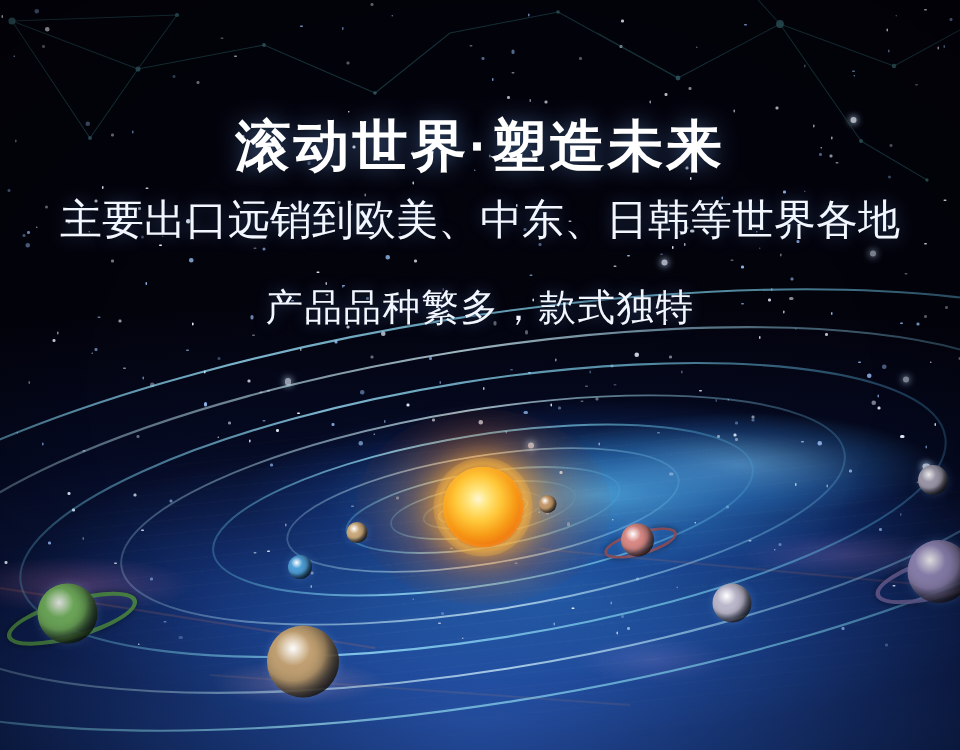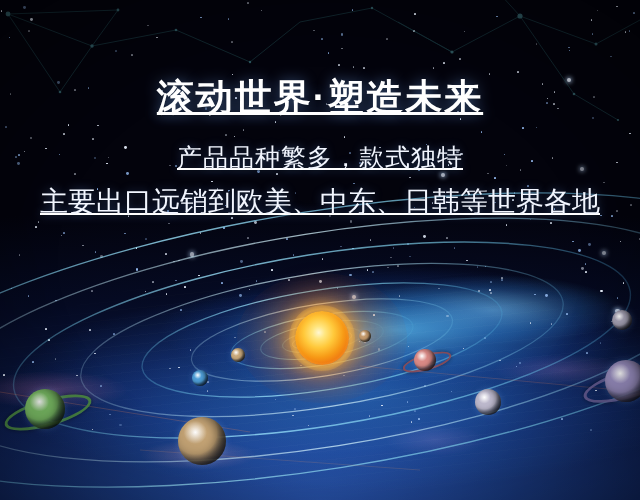--- a/index.html
+++ b/index.html
@@ -94,21 +94,20 @@
     position:absolute;left:50%;top:50%;border-radius:50%;
     border-style:solid;background:transparent;
   }
 
   
   #text-block{
     position:absolute;left:0;right:0;top:0;
     text-align:center;
     color:#fff;
     z-index:40;
-    text-decoration:underline;
   }
   #headline{
     margin:0;
     padding-top:78px;
     font-size:37px;
     font-weight:bold;
     letter-spacing:2px;
     line-height:1.1;
     color:#ffffff;
     text-shadow:0 0 14px rgba(120,175,255,.45), 0 1px 2px rgba(0,0,0,.6);
@@ -554,17 +553,17 @@
       <div style="position: absolute; left: 626px; top: 381px; width: 0px; height: 0px;">
         <div class="ring" style="width: 88.2px; height: 22.05px; margin-left: -44.1px; margin-top: -11.025px; border-width: 3.36px; border-color: rgb(106, 95, 148); transform: rotate(-16deg); opacity: 0.9; box-shadow: rgba(0, 0, 0, 0.5) 0px 0px 4px;"></div>
         <div class="planet" style="left: 0px; top: 0px; width: 42px; height: 42px; background: radial-gradient(circle at 36% 32%, rgb(255, 255, 255) 0%, rgb(156, 145, 196) 26%, rgb(156, 145, 196) 48%, rgba(0, 0, 0, 0.55) 86%, rgba(0, 0, 0, 0.8) 100%); box-shadow: rgba(0, 0, 0, 0.6) -6.3px -3.8px 10.5px inset, rgba(120, 180, 255, 0.25) 0px 0px 6px;"></div>
       </div>
     </div>
 
   <div class="layer" id="vignette"></div>
 
   <div id="text-block">
     <h1 id="headline">滚动世界·塑造未来</h1>
+    <p id="sub2">主要出口远销到欧美、中东、日韩等世界各地</p>
     <p id="sub1">产品品种繁多，款式独特</p>
-    <p id="sub2">主要出口远销到欧美、中东、日韩等世界各地</p>
   </div>
 
 </div>
 
 </body></html>

